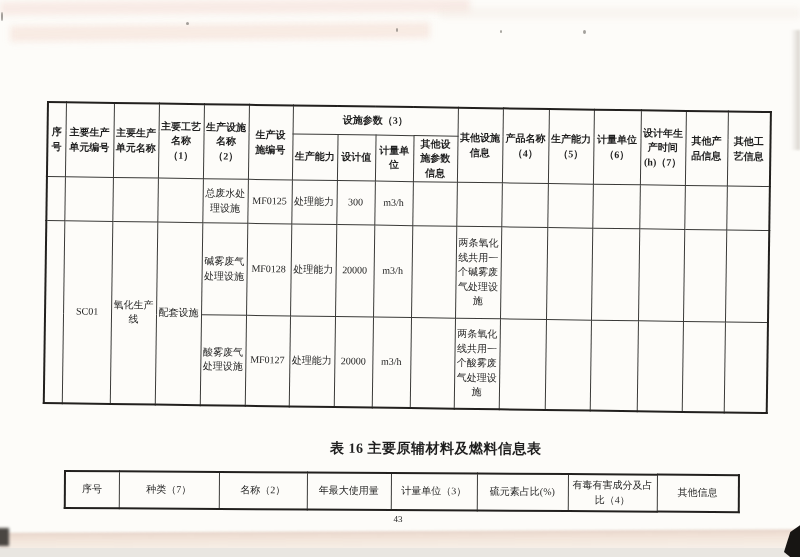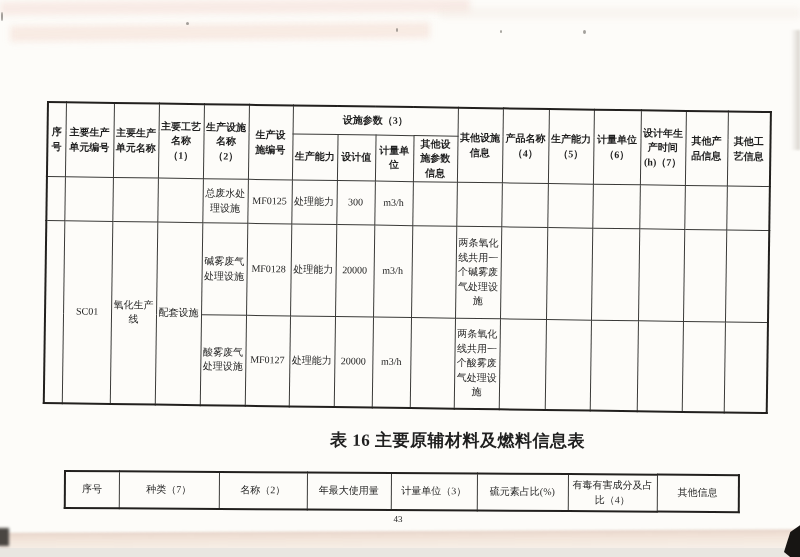--- a/index.html
+++ b/index.html
@@ -50,22 +50,22 @@
   }
   .materials-table{width:674px;border:2px solid #22201e;}
   .materials-table th{font-weight:normal;height:33px;}
   
   .section-heading{
     position:absolute;left:100px;top:411px;
     font-size:16px;font-weight:bold;letter-spacing:1px;
     transform:rotate(.2deg);
   }
   .table-caption{
-    position:absolute;left:330px;top:429px;
-    font-size:17px;font-weight:bold;letter-spacing:.5px;
+    position:absolute;left:330px;top:440px;
+    font-size:14px;font-weight:bold;letter-spacing:.5px;
     transform:rotate(.2deg);
   }
   .page-number{
     position:absolute;left:388px;top:514px;width:20px;
     font-size:9px;text-align:center;
   }
 </style>
 </head>
 <body>
 

